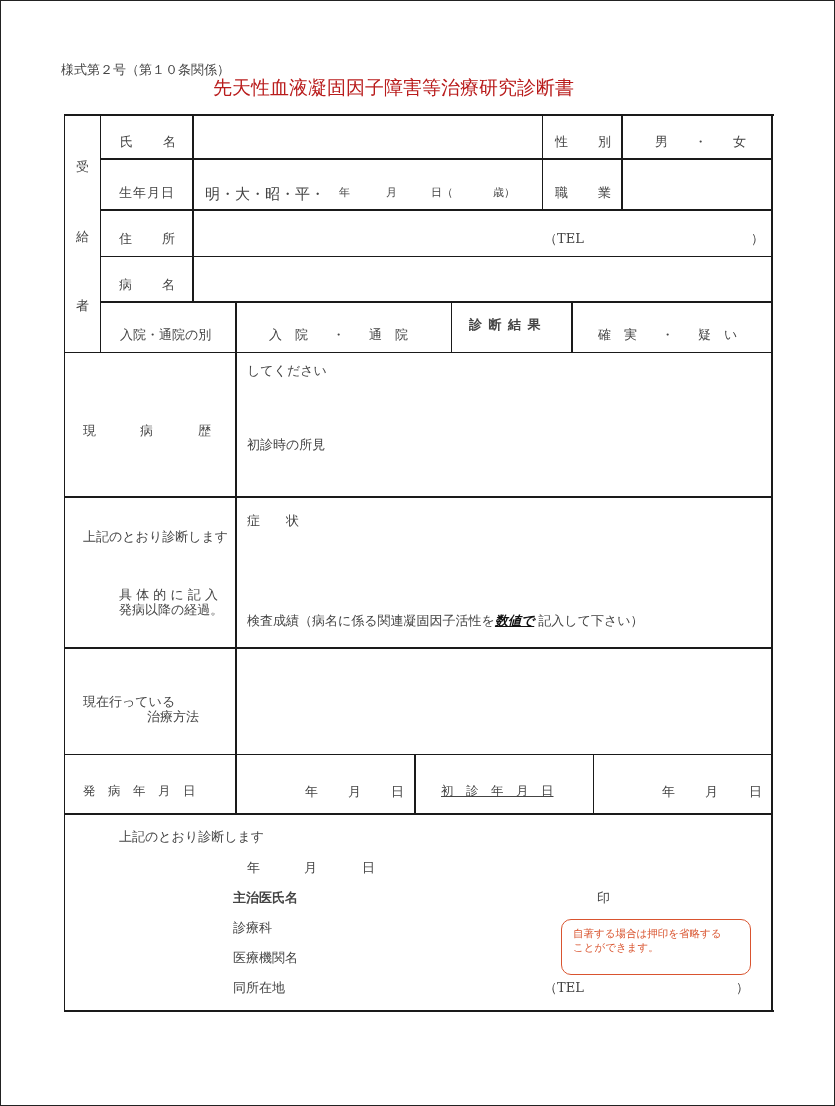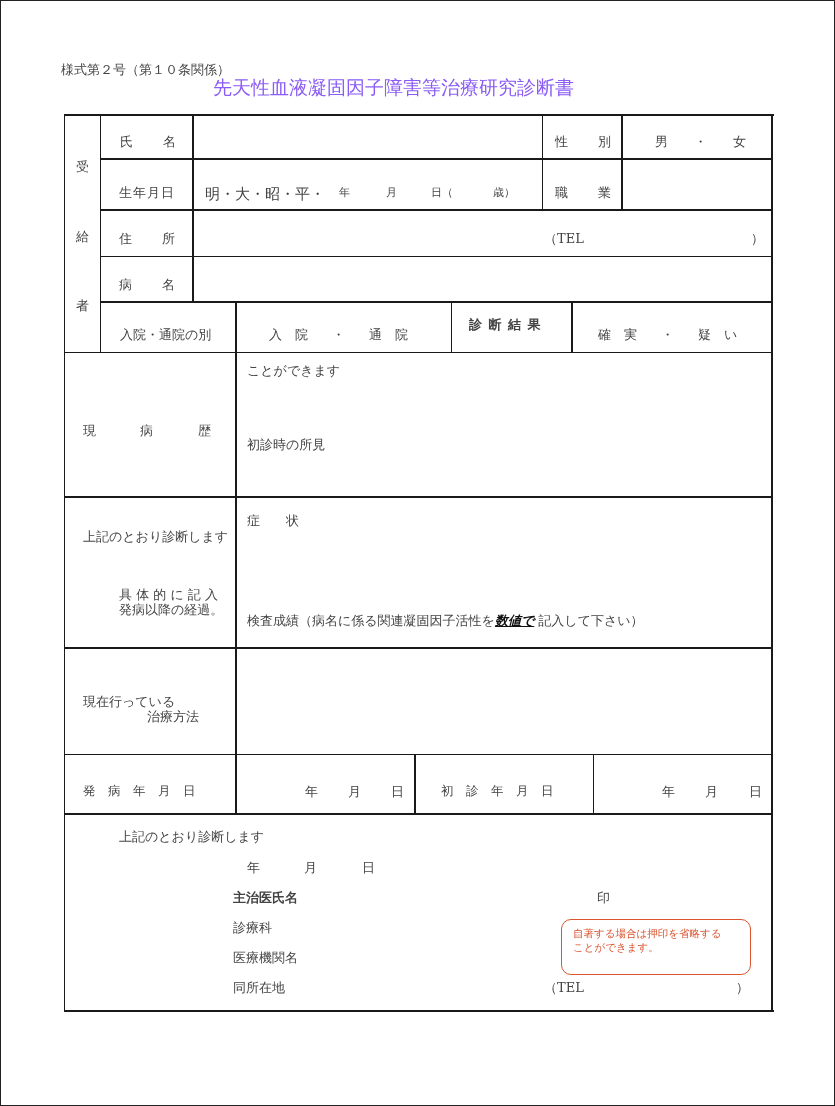--- a/index.html
+++ b/index.html
@@ -16,21 +16,21 @@
           border: 1px solid #d9542f; border-radius: 10px; }
   .note-text { position: absolute; left: 11px; top: 6px; font-size: 10.5px; color: #d9542f; line-height: 14px; white-space: nowrap; }
   .emph { font-weight: bold; font-style: italic; text-decoration: underline; color: #111; }
 </style>
 </head>
 <body>
 
 <div class="page">
 
   <div class="txt" style="left:60px;top:62px;font-size:13px;">様式第２号（第１０条関係）</div>
-  <div class="txt" style="left:212px;top:77px;font-size:19px;color:#8b5cf6;">先天性血液凝固因子障害等治療研究診断書</div>
+  <div class="txt" style="left:212px;top:77px;font-size:19px;color:#b91c1c;">先天性血液凝固因子障害等治療研究診断書</div>
 
   <div class="hl" style="left:63px;top:113px;width:710px;"></div>
   <div class="hl" style="left:63px;top:1009px;width:710px;"></div>
   <div class="vl thin-v" style="left:63px;top:113px;height:898px;"></div>
   <div class="vl" style="left:770px;top:113px;height:898px;"></div>
 
   <div class="hl" style="left:99px;top:157px;width:673px;"></div>
   <div class="hl" style="left:99px;top:208px;width:673px;"></div>
   <div class="hl thin-h" style="left:99px;top:255px;width:673px;"></div>
   <div class="hl" style="left:99px;top:300px;width:673px;"></div>
@@ -96,21 +96,21 @@
     <span>入　院</span><span style="display:inline-block;width:24px;"></span><span>・</span><span style="display:inline-block;width:24px;"></span><span>通　院</span>
   </div>
   <div class="txt" style="left:468px;top:317px;letter-spacing:1px;font-weight:bold;">診 断 結 果</div>
   <div class="txt" style="left:597px;top:327px;">
     <span>確　実</span><span style="display:inline-block;width:24px;"></span><span>・</span><span style="display:inline-block;width:24px;"></span><span>疑　い</span>
   </div>
 
   <div class="txt" style="left:82px;top:423px;">現</div>
   <div class="txt" style="left:139px;top:423px;">病</div>
   <div class="txt" style="left:197px;top:423px;">歴</div>
-  <div class="txt" style="left:246px;top:363px;">ことができます</div>
+  <div class="txt" style="left:246px;top:363px;">してください</div>
   <div class="field" style="left:237px;top:380px;width:532px;height:50px;"></div>
   <div class="txt" style="left:246px;top:437px;">初診時の所見</div>
   <div class="field" style="left:237px;top:455px;width:532px;height:40px;"></div>
 
   <div class="txt" style="left:82px;top:529px;">上記のとおり診断します</div>
   <div class="txt" style="left:118px;top:587px;">具 体 的 に 記 入</div>
   <div class="txt" style="left:118px;top:602px;">発病以降の経過。</div>
   <div class="txt" style="left:246px;top:513px;">症　　状</div>
   <div class="field" style="left:237px;top:530px;width:532px;height:50px;"></div>
   <div class="txt" style="left:246px;top:587px;margin-top:26px;">
@@ -121,21 +121,21 @@
   <div class="txt" style="left:82px;top:694px;">現在行っている</div>
   <div class="txt" style="left:146px;top:709px;">治療方法</div>
   <div class="field" style="left:237px;top:648px;width:532px;height:104px;"></div>
 
   <div class="txt" style="left:82px;top:784px;font-size:12.5px;">発　病　年　月　日</div>
   <div class="txt" style="left:304px;top:784px;">年</div>
   <div class="txt" style="left:347px;top:784px;">月</div>
   <div class="txt" style="left:390px;top:784px;">日</div>
   <div class="field" style="left:237px;top:755px;width:175px;height:56px;"></div>
 
-  <div class="txt" style="left:440px;top:784px;font-size:12.5px;">初　診　年　月　日</div>
+  <div class="txt" style="left:440px;top:784px;font-size:12.5px;text-decoration:underline;">初　診　年　月　日</div>
   <div class="txt" style="left:661px;top:784px;">年</div>
   <div class="txt" style="left:704px;top:784px;">月</div>
   <div class="txt" style="left:748px;top:784px;">日</div>
   <div class="field" style="left:594px;top:755px;width:175px;height:56px;"></div>
 
   <div class="txt" style="left:118px;top:829px;">上記のとおり診断します</div>
   <div class="txt" style="left:246px;top:860px;">年</div>
   <div class="txt" style="left:303px;top:860px;">月</div>
   <div class="txt" style="left:361px;top:860px;">日</div>
 

